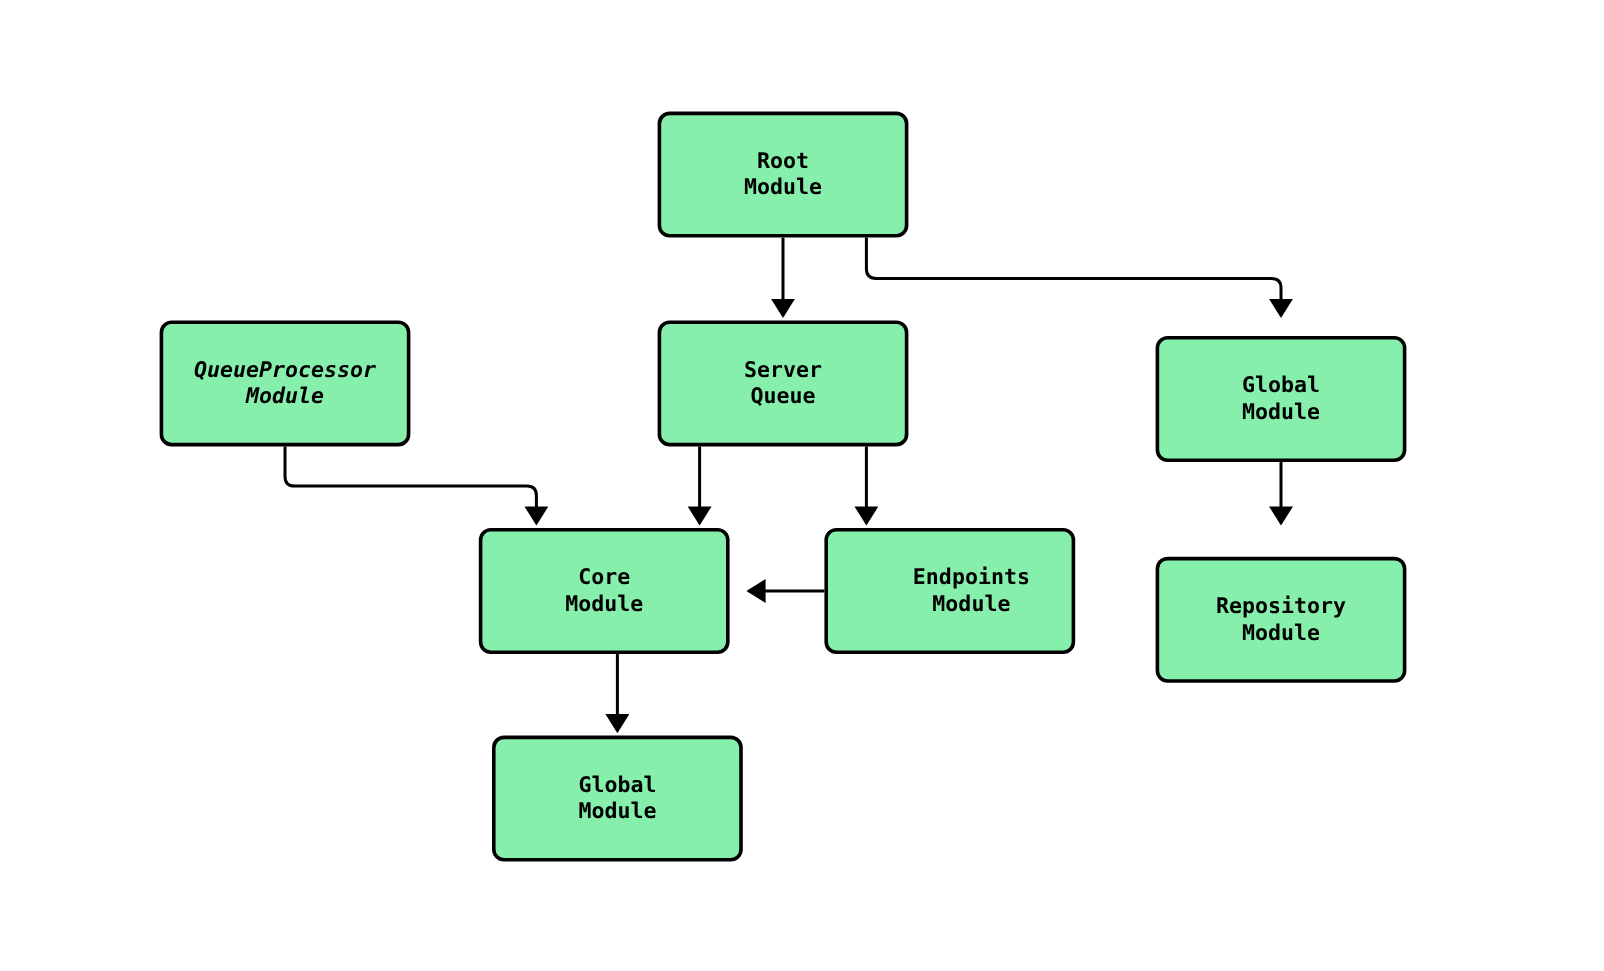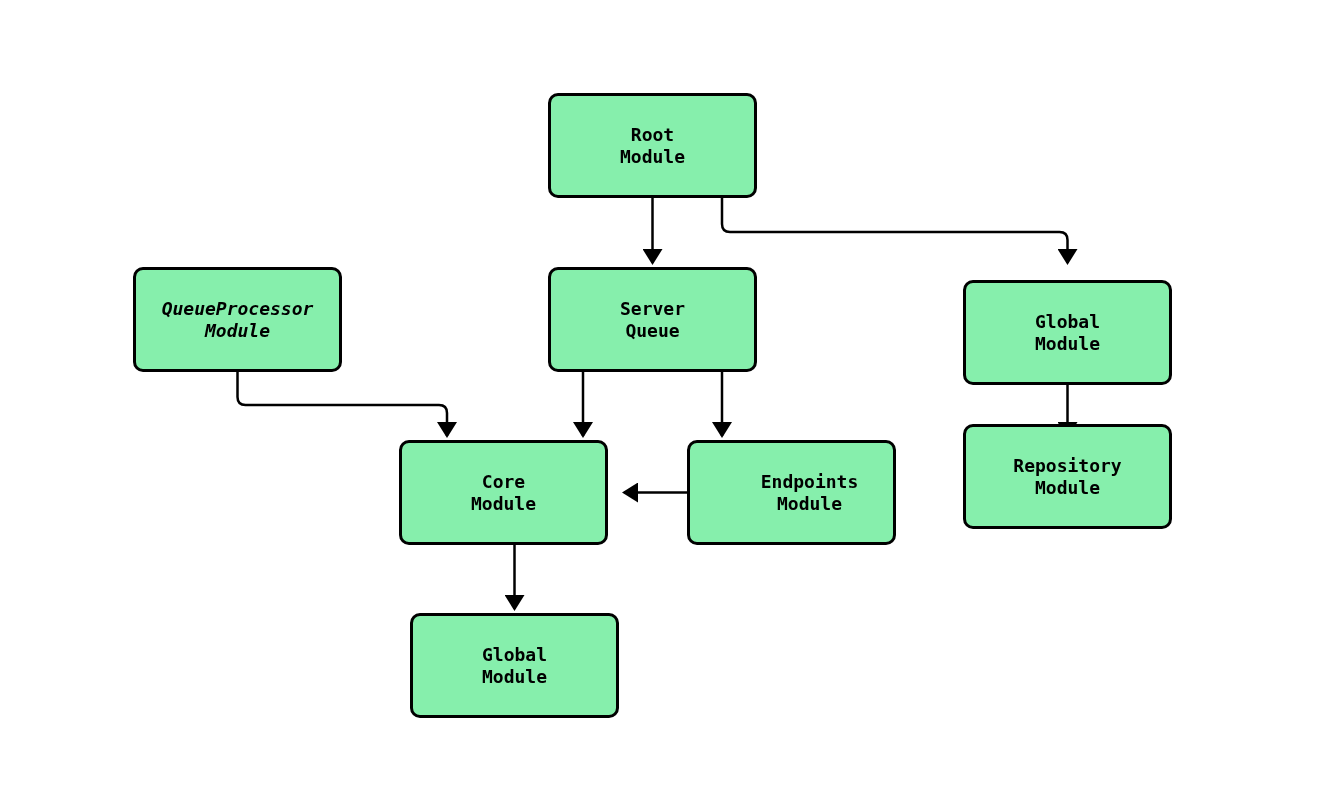--- a/index.html
+++ b/index.html
@@ -43,21 +43,21 @@
     line-height: 22px;
     color: #000000;
     white-space: pre-line;
   }
   .n-root           { left: 548px;  top: 93px;  }
   .n-queueprocessor { left: 133px;  top: 267px; font-style: italic; }
   .n-server         { left: 548px;  top: 267px; }
   .n-global         { left: 963px;  top: 280px; }
   .n-core           { left: 399px;  top: 440px; }
   .n-endpoints      { left: 687px;  top: 440px; padding-left: 36px; }
-  .n-repository     { left: 963px;  top: 424px; }
+  .n-repository     { left: 963px;  top: 464px; }
   .n-queue          { left: 410px;  top: 613px; }
   .edge {
     fill: none;
     stroke: #000000;
     stroke-width: 2.5px;
   }
 </style>
 </head>
 <body>
 

